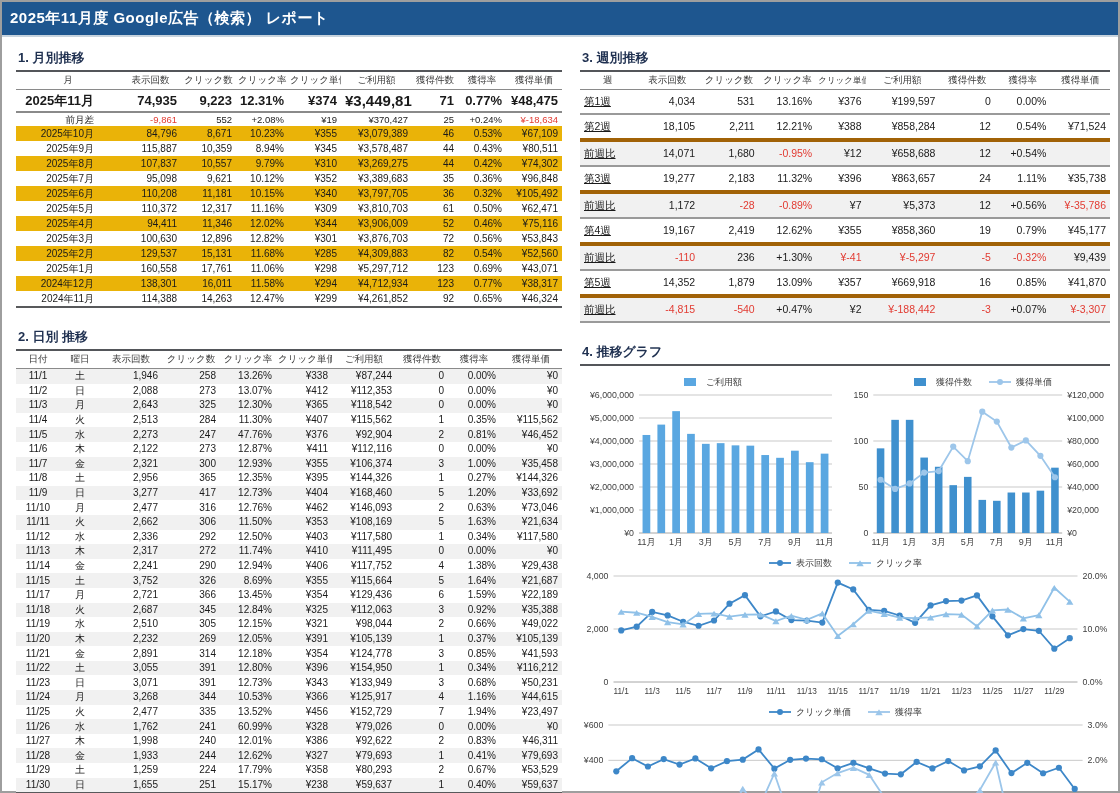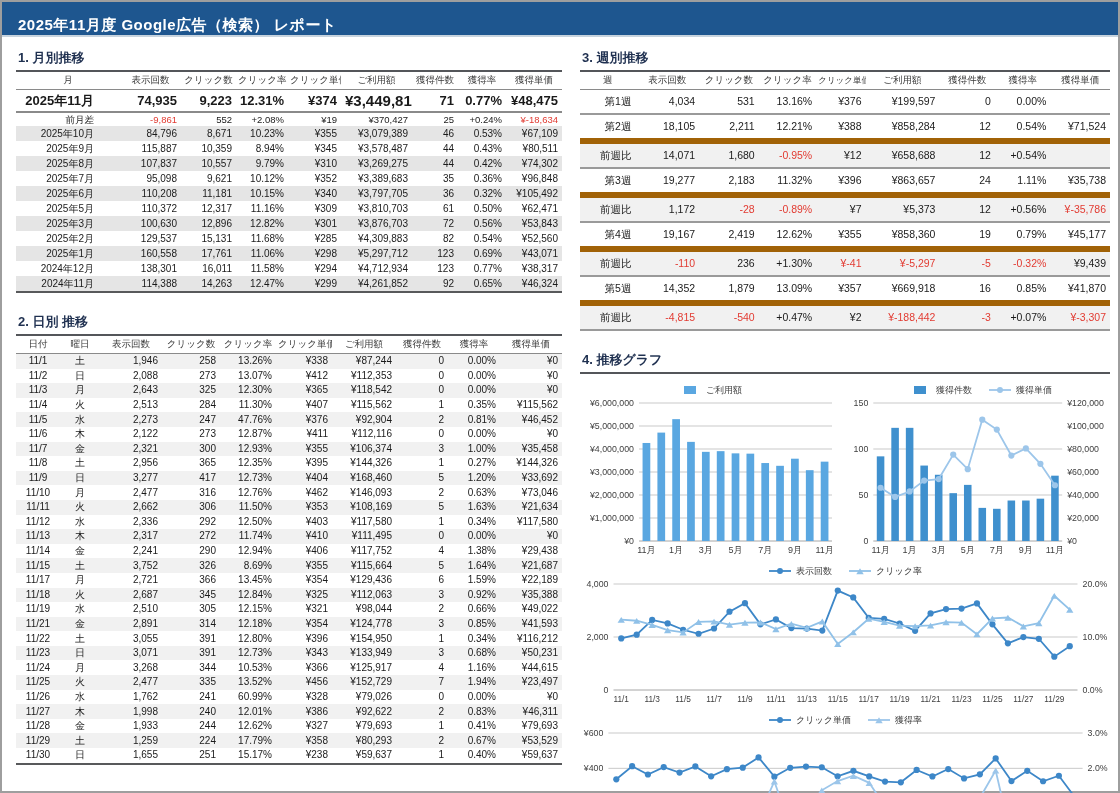--- a/index.html
+++ b/index.html
@@ -1,44 +1,44 @@
 <!DOCTYPE html>
 <html><head>
 <meta charset="utf-8">
 <style>
   html,body{margin:0;padding:0;}
   body{width:1120px;height:793px;background:#a9a9a9;font-family:"Liberation Sans","DejaVu Sans",sans-serif;overflow:hidden;}
   .sheet{position:absolute;inset:0;background:#fff;border:2px solid #9e9e9e;box-sizing:border-box;}
-  .titlebar{height:33px;background:#1e568f;border-bottom:2px solid #c7d3de;display:flex;align-items:flex-end;padding-left:16px;}
+  .titlebar{height:33px;background:#1e568f;border-bottom:2px solid #c7d3de;display:flex;align-items:center;padding-left:8px;}
   .titlebar .t{color:#fff;font-weight:bold;font-size:15px;letter-spacing:.5px;}
   .content{display:flex;gap:18px;padding:8px 12px 0 14px;}
   .col-left{width:546px;flex:none;}
   .col-right{width:530px;flex:none;}
   h2.sec{font-size:13px;font-weight:bold;color:#1f3050;margin:4px 0 0 0;padding:0 0 3px 2px;border-bottom:2px solid #54565a;}
   h2.sec.spaced{margin-top:20px;}
   table{border-collapse:collapse;width:100%;table-layout:fixed;border-bottom:2px solid #58595b;}
   th{font-size:9.5px;font-weight:normal;color:#3a3a3a;border-bottom:1px solid #8a8a8a;padding:2px 2px;text-align:center;white-space:nowrap;overflow:hidden;}
   td{font-size:10px;color:#1a1a1a;text-align:right;padding:0 4px;white-space:nowrap;overflow:hidden;line-height:1;}
   
   #tbl-monthly td{height:15px;}
   #tbl-monthly td:first-child{text-align:right;padding-right:26px;}
   #tbl-monthly tr.current td{font-size:13px;font-weight:bold;height:21px;border-bottom:2px solid #8a8a8a;}
   #tbl-monthly tr.current td:nth-child(6){font-size:15px;}
   #tbl-monthly tr.diff td{font-size:9.5px;height:13px;}
-  #tbl-monthly tbody tr:nth-child(2n+3){background:#e5e5e5;}
+  #tbl-monthly tbody tr:nth-child(2n+3){background:#eab308;}
   
   #tbl-daily td{height:14.6px;}
   #tbl-daily td:nth-child(1),#tbl-daily td:nth-child(2){text-align:center;}
   #tbl-daily tbody tr:nth-child(odd){background:#f1f1f1;}
   
   #tbl-weekly td{height:23px;font-size:10.5px;}
-  #tbl-weekly td:first-child{text-align:right;}
+  #tbl-weekly td:first-child{text-align:left;text-decoration:underline;}
   #tbl-weekly th:nth-child(5){font-size:8.5px;}
   #tbl-weekly tr.diff{background:#f1f1f1;}
-  #tbl-weekly tr.diff td{border-top:6px solid #a16207;}
+  #tbl-weekly tr.diff td{border-top:4px solid #a16207;}
   #tbl-weekly tr.group-end td{border-bottom:2px solid #9a9a9a;}
   td.neg{color:#e23b32;}
   
   .charts-grid{display:flex;gap:10px;margin-top:8px;}
   .chart{flex:none;}
   .chart .legend{display:flex;justify-content:center;align-items:center;gap:16px;height:16px;}
   .chart .legend .lg-item{display:flex;align-items:center;gap:4px;font-size:9px;color:#404040;}
   .chart svg{display:block;}
   .chart text{font-family:"Liberation Sans","DejaVu Sans",sans-serif;fill:#404040;}
   .chart-wide{margin-top:7px;}
@@ -161,20 +161,31 @@
               <td>110,372</td>
               <td>12,317</td>
               <td>11.16%</td>
               <td>¥309</td>
               <td>¥3,810,703</td>
               <td>61</td>
               <td>0.50%</td>
               <td>¥62,471</td>
             </tr>
             <tr>
+              <td>2025年4月</td>
+              <td>94,411</td>
+              <td>11,346</td>
+              <td>12.02%</td>
+              <td>¥344</td>
+              <td>¥3,906,009</td>
+              <td>52</td>
+              <td>0.46%</td>
+              <td>¥75,116</td>
+            </tr>
+            <tr>
               <td>2025年3月</td>
               <td>100,630</td>
               <td>12,896</td>
               <td>12.82%</td>
               <td>¥301</td>
               <td>¥3,876,703</td>
               <td>72</td>
               <td>0.56%</td>
               <td>¥53,843</td>
             </tr>
@@ -461,20 +472,32 @@
               <td>11/19</td>
               <td>水</td>
               <td>2,510</td>
               <td>305</td>
               <td>12.15%</td>
               <td>¥321</td>
               <td>¥98,044</td>
               <td>2</td>
               <td>0.66%</td>
               <td>¥49,022</td>
+            </tr>
+            <tr>
+              <td>11/20</td>
+              <td>木</td>
+              <td>2,232</td>
+              <td>269</td>
+              <td>12.05%</td>
+              <td>¥391</td>
+              <td>¥105,139</td>
+              <td>1</td>
+              <td>0.37%</td>
+              <td>¥105,139</td>
             </tr>
             <tr>
               <td>11/21</td>
               <td>金</td>
               <td>2,891</td>
               <td>314</td>
               <td>12.18%</td>
               <td>¥354</td>
               <td>¥124,778</td>
               <td>3</td>

